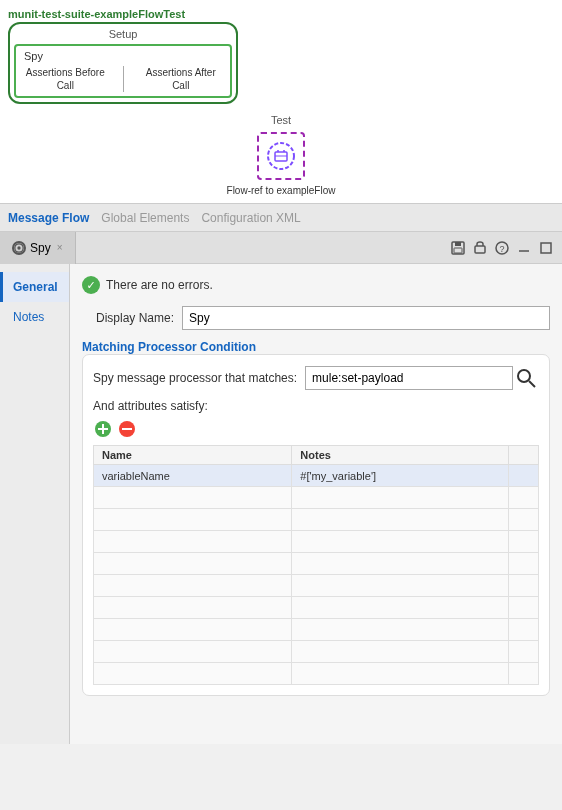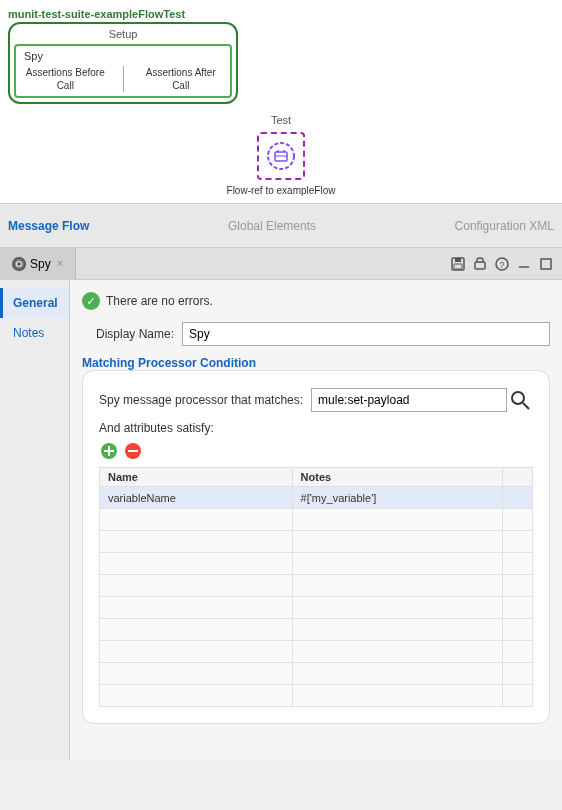--- a/index.html
+++ b/index.html
@@ -96,22 +96,21 @@
     }
 
     
     .main-toolbar {
       background: #e8e8e8;
       border-bottom: 1px solid #ccc;
       display: flex;
       align-items: center;
       padding: 4px 8px;
       gap: 12px;
-      height: 44px;
-      justify-content: space-between;
+      height: 28px;
     }
 
     .toolbar-item {
       font-size: 12px;
       color: #333;
       cursor: pointer;
     }
 
     .toolbar-item.active {
       color: #1565c0;
@@ -263,22 +262,22 @@
     .section-title {
       font-size: 12px;
       color: #1565c0;
       font-weight: bold;
       margin-bottom: 0;
     }
 
     .subsection {
       background: #fff;
       border: 1px solid #ddd;
-      border-radius: 12px;
-      padding: 16px;
+      border-radius: 7px;
+      padding: 10px;
     }
 
     .condition-row {
       display: flex;
       align-items: center;
       margin-bottom: 8px;
     }
 
     .condition-label {
       font-size: 12px;

